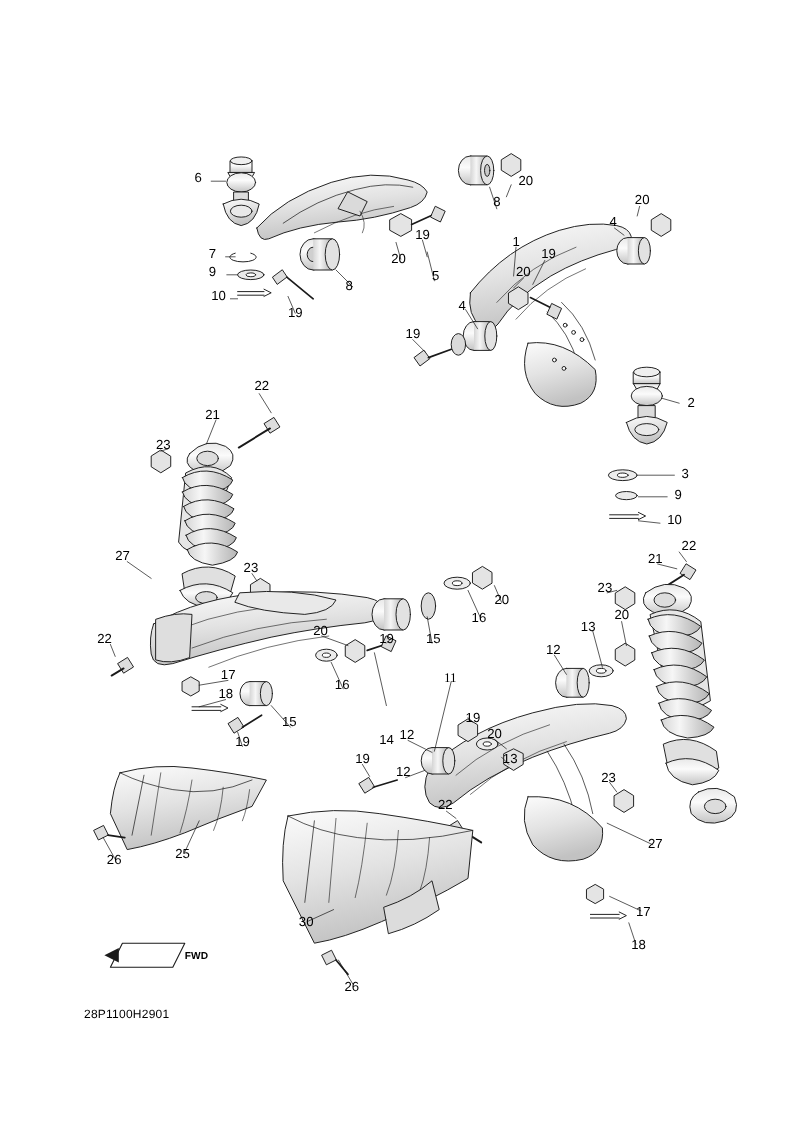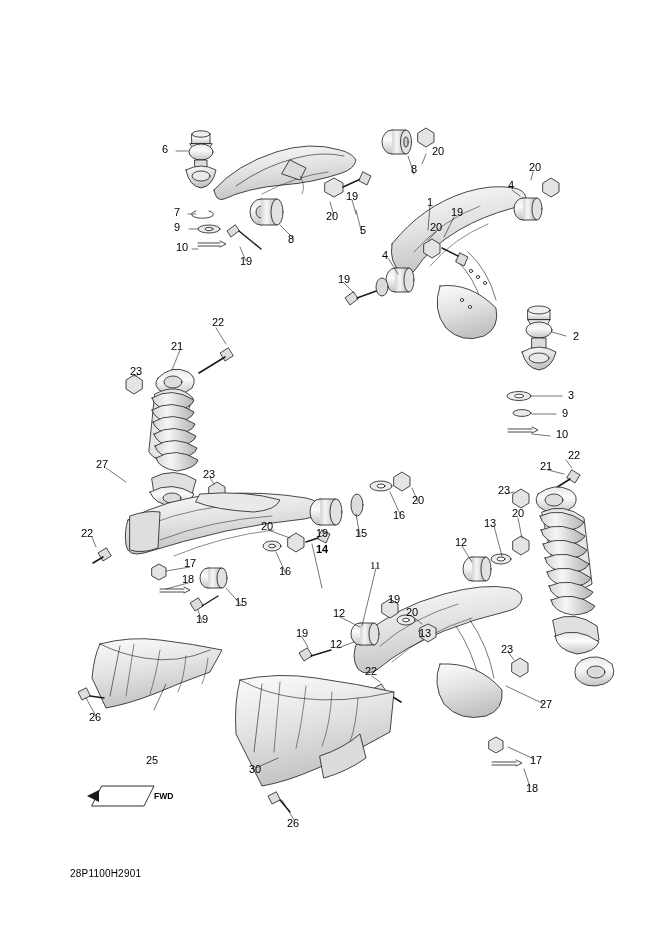--- a/index.html
+++ b/index.html
@@ -412,38 +412,38 @@
   <div class="callout" style="left:498px; top:485px;">23</div>
   <div class="callout" style="left:484px; top:518px;">13</div>
   <div class="callout" style="left:512px; top:508px;">20</div>
   <div class="callout" style="left:81px; top:528px;">22</div>
   <div class="callout" style="left:261px; top:521px;">20</div>
   <div class="callout" style="left:316px; top:528px;">19</div>
   <div class="callout" style="left:355px; top:528px;">15</div>
   <div class="callout" style="left:455px; top:537px;">12</div>
   <div class="callout" style="left:184px; top:558px;">17</div>
   <div class="callout" style="left:279px; top:566px;">16</div>
-  <div class="callout" style="left:316px; top:544px;font-weight:bold;">14</div>
+  <div class="callout" style="left:316px; top:612px;">14</div>
   <div class="callout" style="left:370px; top:560px;font-family:Liberation Serif, serif;">11</div>
   <div class="callout" style="left:182px; top:574px;">18</div>
   <div class="callout" style="left:333px; top:608px;">12</div>
   <div class="callout" style="left:388px; top:594px;">19</div>
   <div class="callout" style="left:406px; top:607px;">20</div>
   <div class="callout" style="left:235px; top:597px;">15</div>
   <div class="callout" style="left:196px; top:614px;">19</div>
   <div class="callout" style="left:419px; top:628px;">13</div>
   <div class="callout" style="left:296px; top:628px;">19</div>
   <div class="callout" style="left:330px; top:639px;">12</div>
   <div class="callout" style="left:501px; top:644px;">23</div>
   <div class="callout" style="left:365px; top:666px;">22</div>
   <div class="callout" style="left:89px; top:712px;">26</div>
-  <div class="callout" style="left:146px; top:707px;margin-top:48px;">25</div>
+  <div class="callout" style="left:146px; top:707px;">25</div>
   <div class="callout" style="left:540px; top:699px;">27</div>
   <div class="callout" style="left:530px; top:755px;">17</div>
   <div class="callout" style="left:249px; top:764px;">30</div>
   <div class="callout" style="left:526px; top:783px;">18</div>
   <div class="callout" style="left:287px; top:818px;">26</div>
 
   <div class="fwd-label" style="left:114px; top:791px;padding-left:40px;">FWD</div>
 
-  <div class="partcode" style="left:70px; top:868px;">28P1100H2901</div>
+  <div class="partcode" style="left:70px; top:840px;">28P1100H2901</div>
 
 </div>
 
 </body></html>

